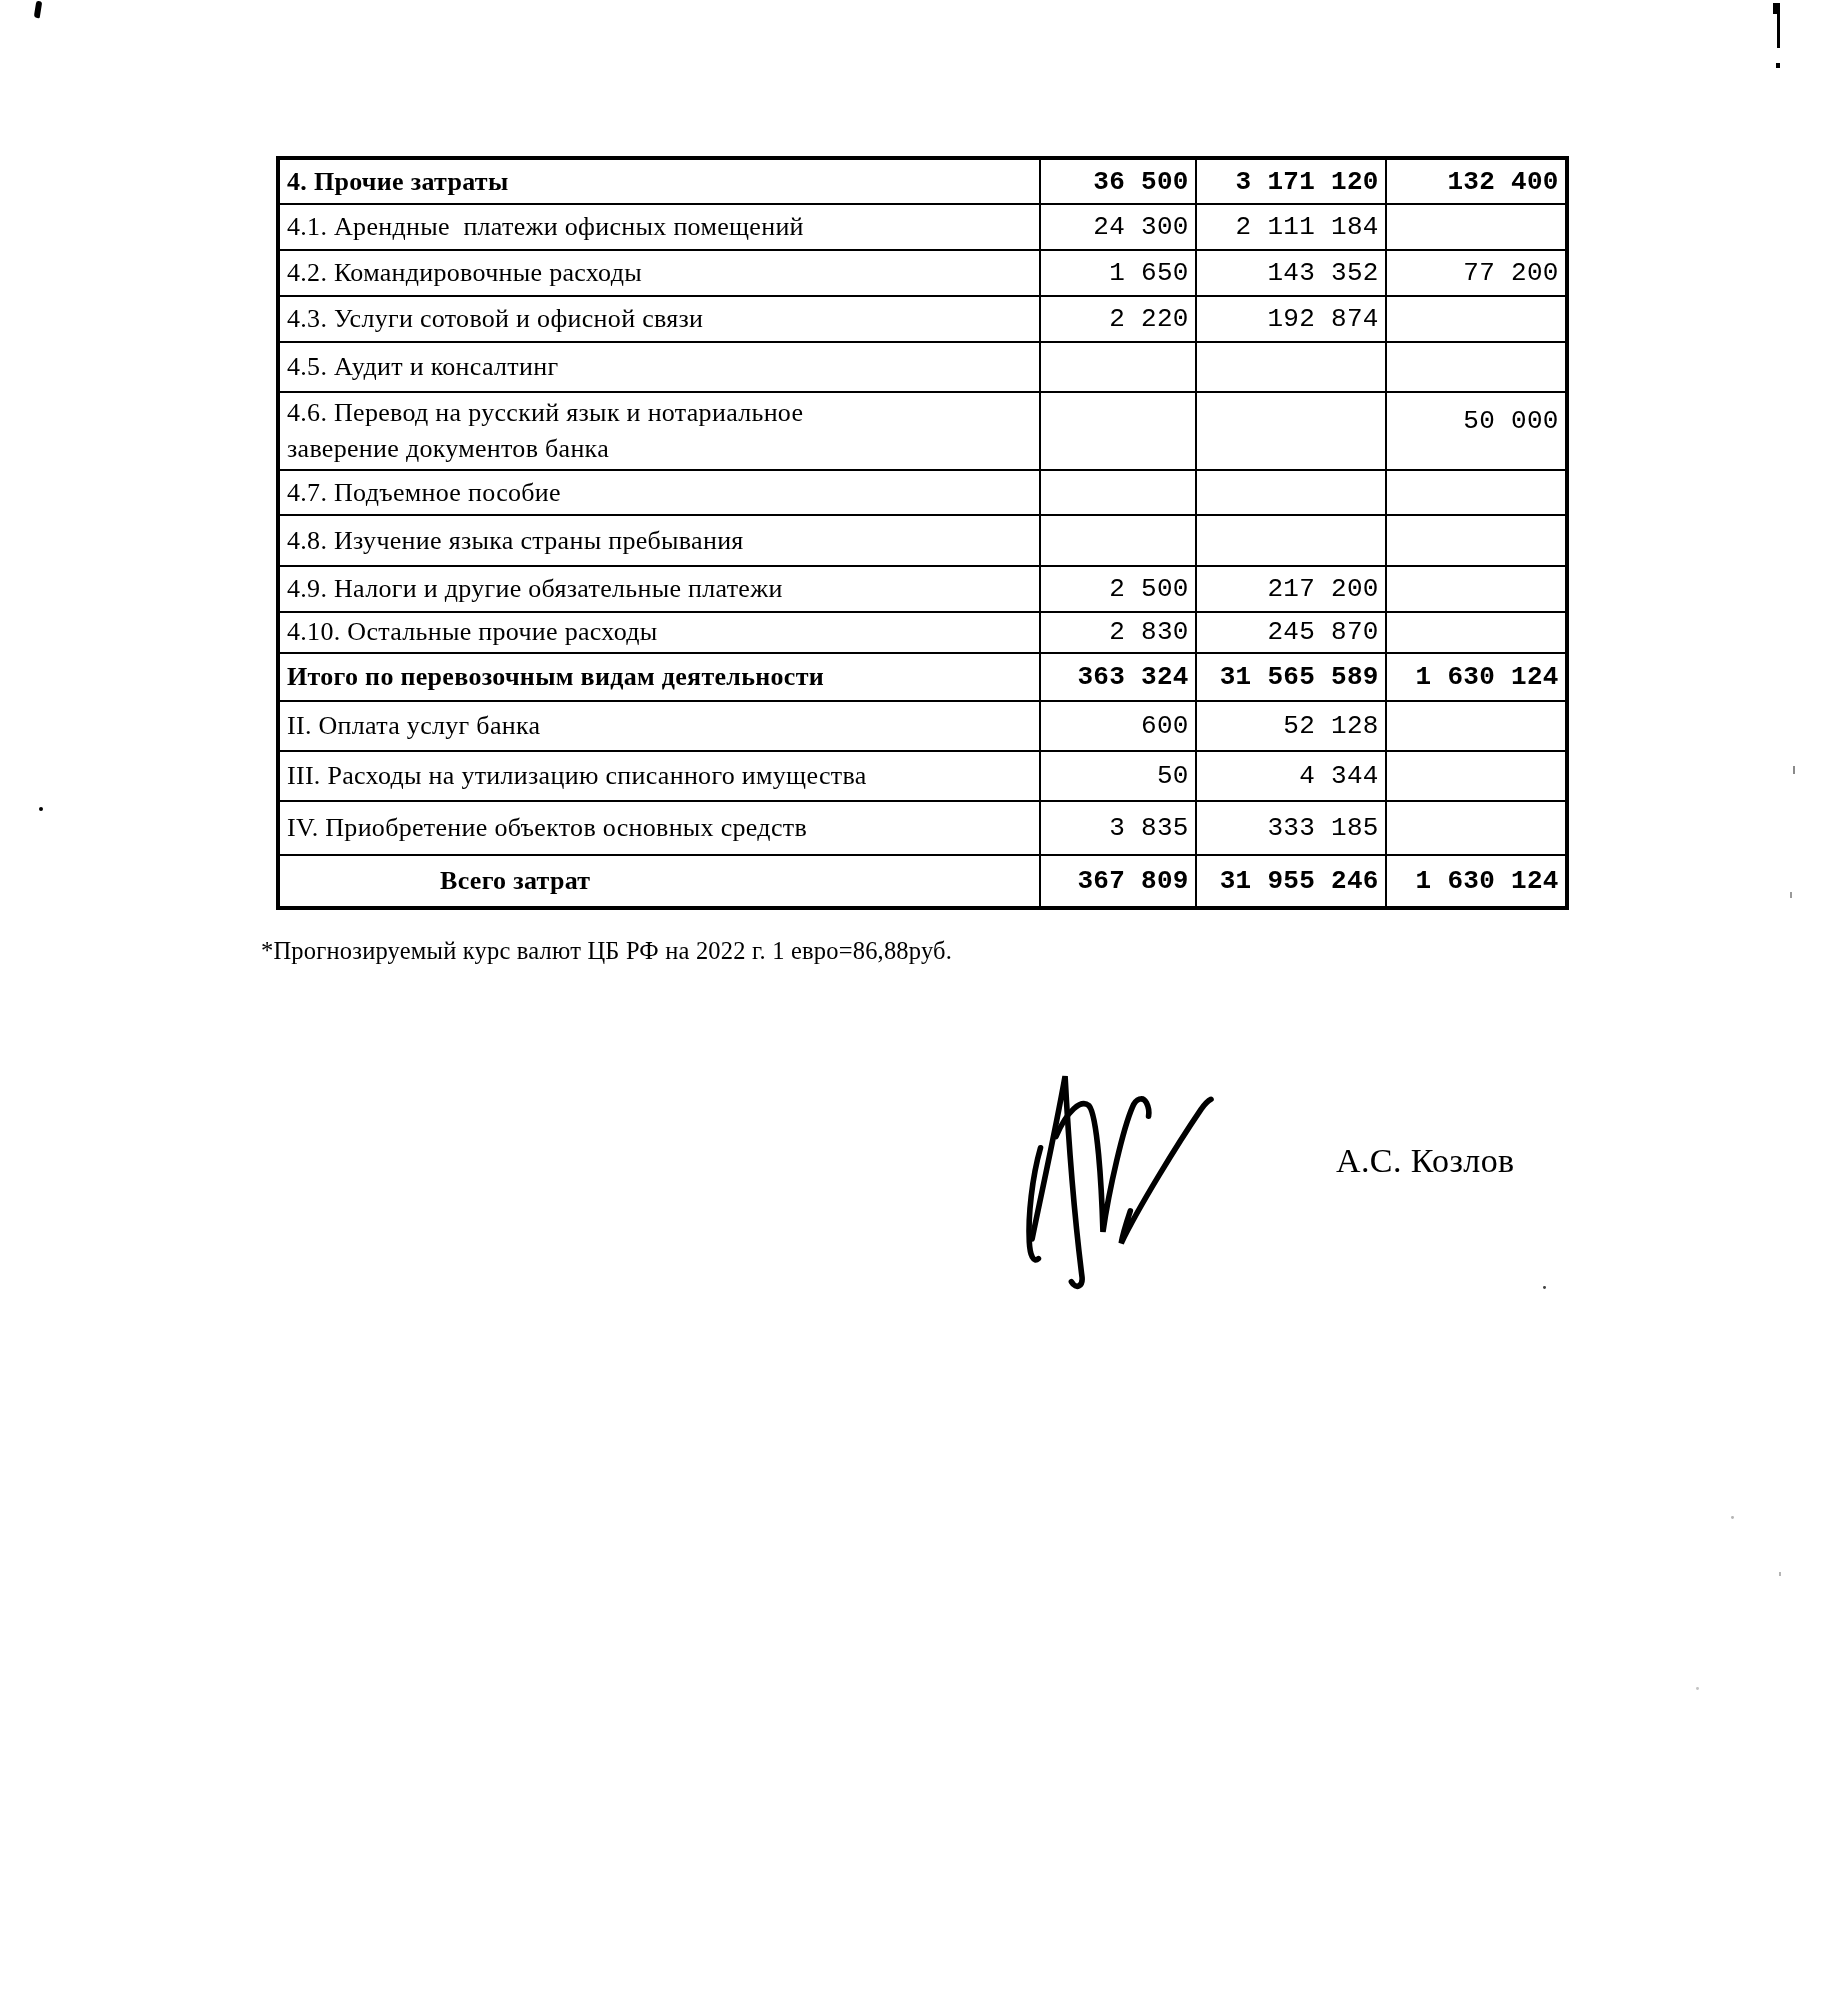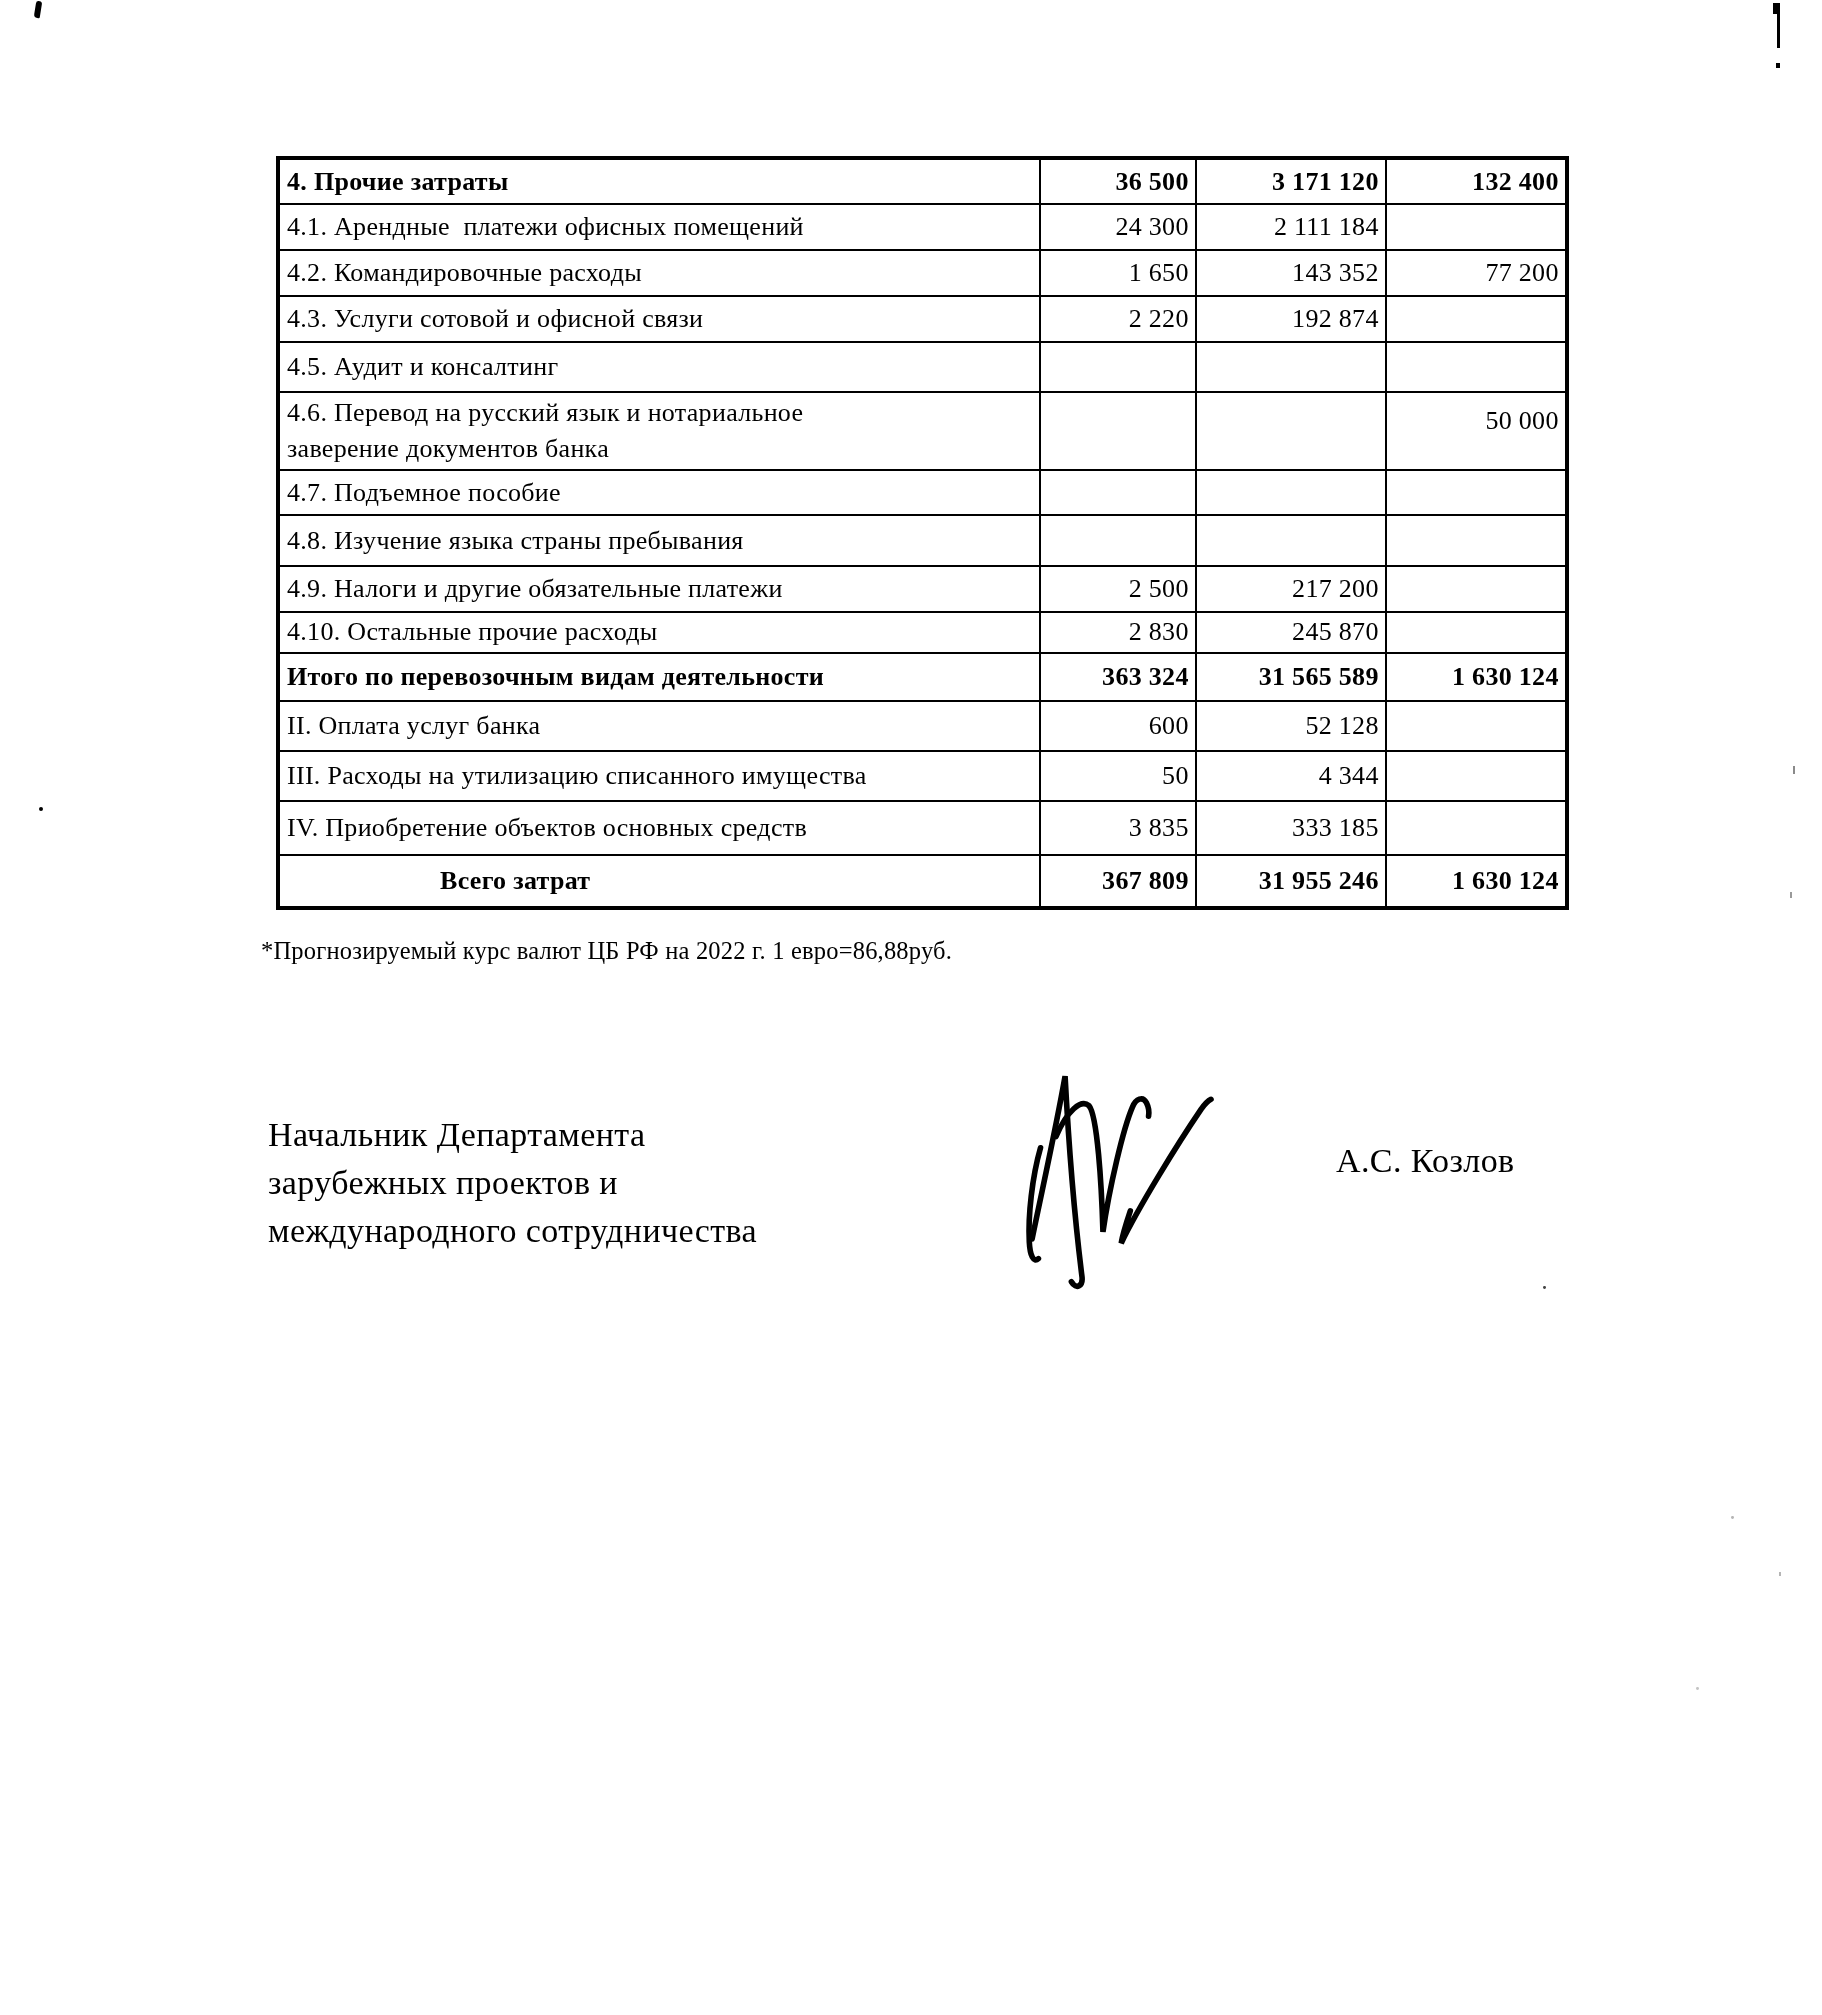--- a/index.html
+++ b/index.html
@@ -34,20 +34,21 @@
   td.lbl{
     text-align:left;
     padding:1.4px 7px 1.4px 7px;
     white-space:pre-wrap;
     line-height:1.38;
   }
   td.num{
     text-align:right;
     padding:1.4px 6.3px 1.4px 2.8px;
     white-space:nowrap;
+    font-family:Liberation Mono, monospace;
   }
   tr.bold-row td{font-weight:bold;}
   td.total-label{padding-left:160px;}
   td.vbottom{vertical-align:bottom;padding-bottom:21px;text-align:right;}
 
   
   .footnote{
     position:absolute;
     left:261px;
     top:937px;
@@ -210,23 +211,20 @@
         <td class="lbl total-label">Всего затрат</td>
         <td class="num">367 809</td>
         <td class="num">31 955 246</td>
         <td class="num">1 630 124</td>
       </tr>
     </tbody>
   </table>
 
   <div class="footnote">*Прогнозируемый курс валют ЦБ РФ на 2022 г. 1 евро=86,88руб.</div>
 
-  <div class="sig-position">Начальник Департамента
-зарубежных проектов и
-международного сотрудничества</div>
 
   <svg class="sig-scribble" viewBox="0 0 272 315" xmlns="http://www.w3.org/2000/svg">
     <g fill="none" stroke="#000" stroke-width="8" stroke-linecap="round">
       <path d="M 10 238 C 26 160 44 80 57 6 C 63 120 74 235 81 291 C 83 305 73 311 66 299"></path>
       <path d="M 22 108 C 10 150 4 205 6 242 C 7 262 12 272 19 266"></path>
       <path d="M 44 92 C 60 55 80 38 91 48 C 103 62 109 160 111 228 C 120 165 140 80 153 50 C 158 38 168 34 173 44 C 176 50 177 57 176 63"></path>
       <path d="M 150 198 C 144 216 139 232 137 244 C 162 192 217 103 251 53 C 256 46 261 41 265 39"></path>
     </g>
   </svg>
 

